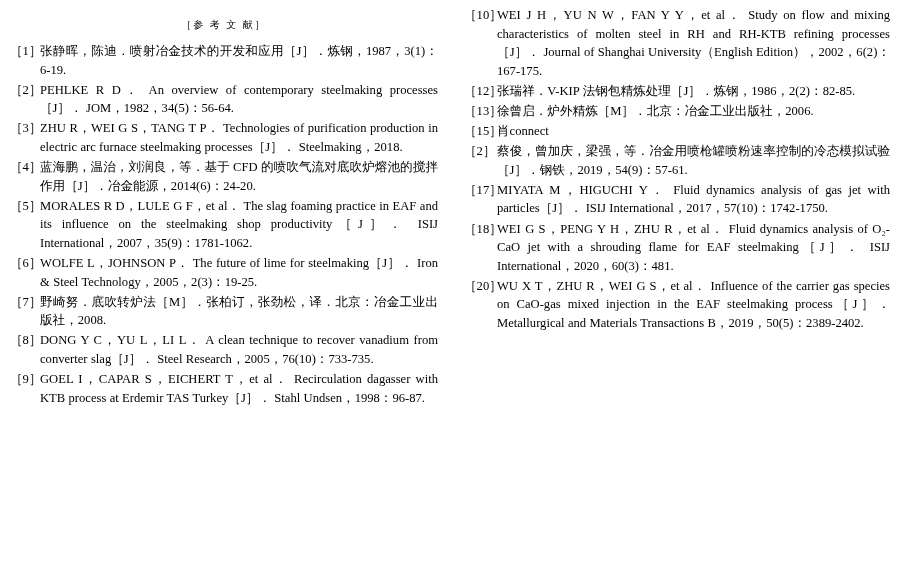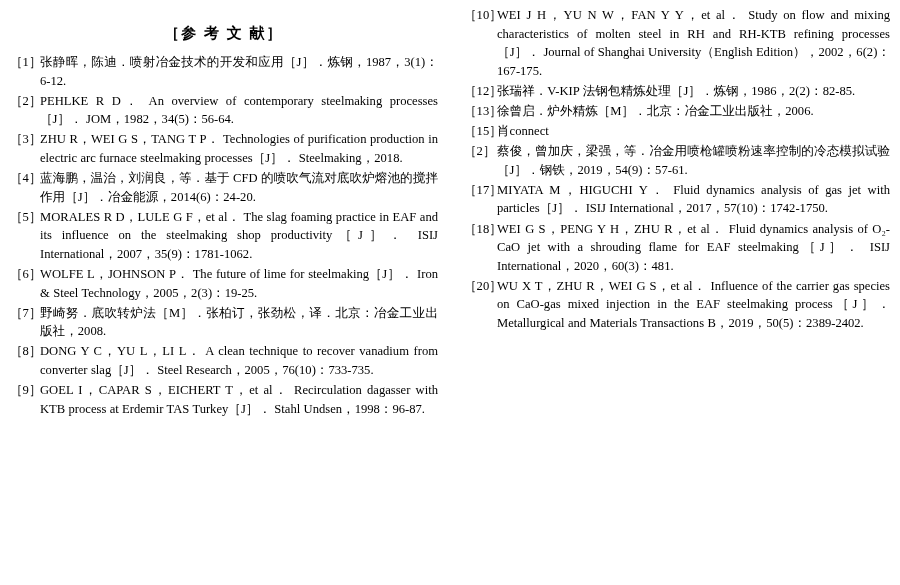--- a/index.html
+++ b/index.html
@@ -34,24 +34,24 @@
   .col-left {
     width: 452px;
     padding-right: 14px;
   }
   .col-right {
     width: 448px;
     padding-left: 12px;
   }
   .heading {
     text-align: center;
-    font-size: 15px;
-    font-weight: bold;
+    font-size: 10px;
+    font-weight: normal;
     letter-spacing: 2px;
-    margin: 18px 0 10px 0;
+    margin: 12px 0 10px 0;
     font-family: "Liberation Serif", "DejaVu Serif", serif;
   }
   .ref-list {
     list-style: none;
     margin: 0;
     padding: 0;
   }
   .ref {
     display: flex;
     flex-direction: row;
@@ -84,21 +84,21 @@
 
 <div class="page">
   <div class="columns">
 
     <div class="col col-left">
       <div class="heading">［参 考 文 献］</div>
       <div class="ref-list">
 
         <div class="ref">
           <div class="ref-num">［1］</div>
-          <div class="ref-text">张静晖，陈迪．喷射冶金技术的开发和应用［J］．炼钢，1987，3(1)：6-12.</div>
+          <div class="ref-text">张静晖，陈迪．喷射冶金技术的开发和应用［J］．炼钢，1987，3(1)：6-19.</div>
         </div>
         <div class="ref">
           <div class="ref-num">［2］</div>
           <div class="ref-text">PEHLKE R D． An overview of contemporary steelmaking processes［J］． JOM，1982，34(5)：56-64.</div>
         </div>
         <div class="ref">
           <div class="ref-num">［3］</div>
           <div class="ref-text">ZHU R，WEI G S，TANG T P． Technologies of purification production in electric arc furnace steelmaking processes［J］． Steelmaking，2018.</div>
         </div>
         <div class="ref">

